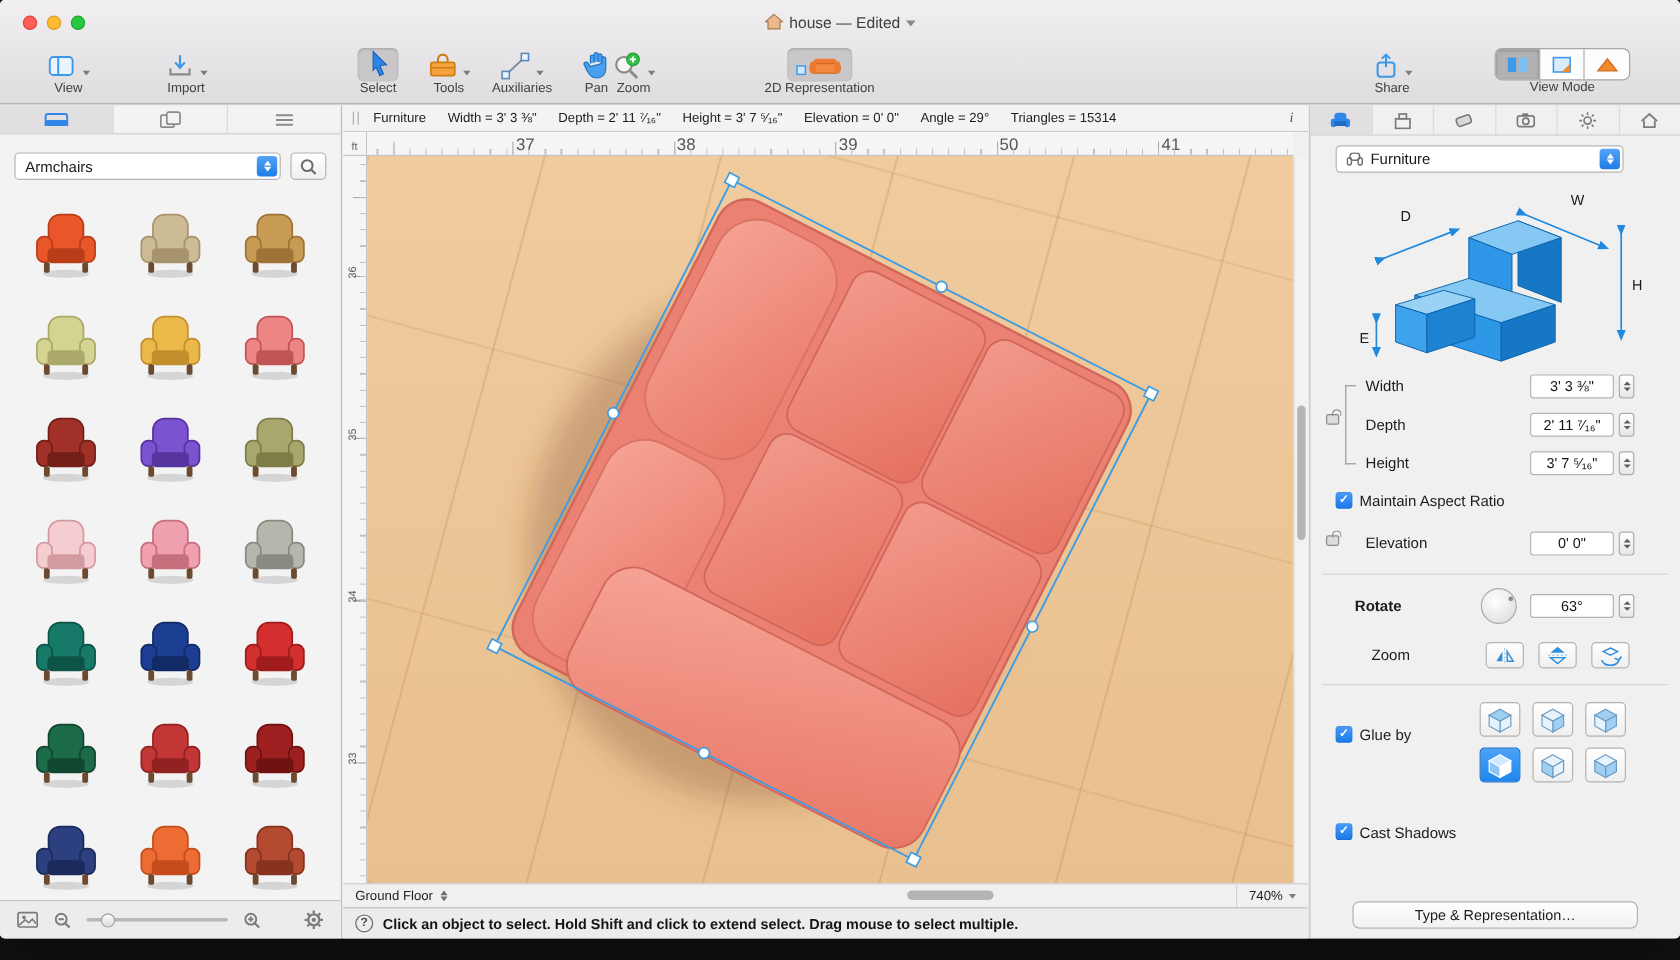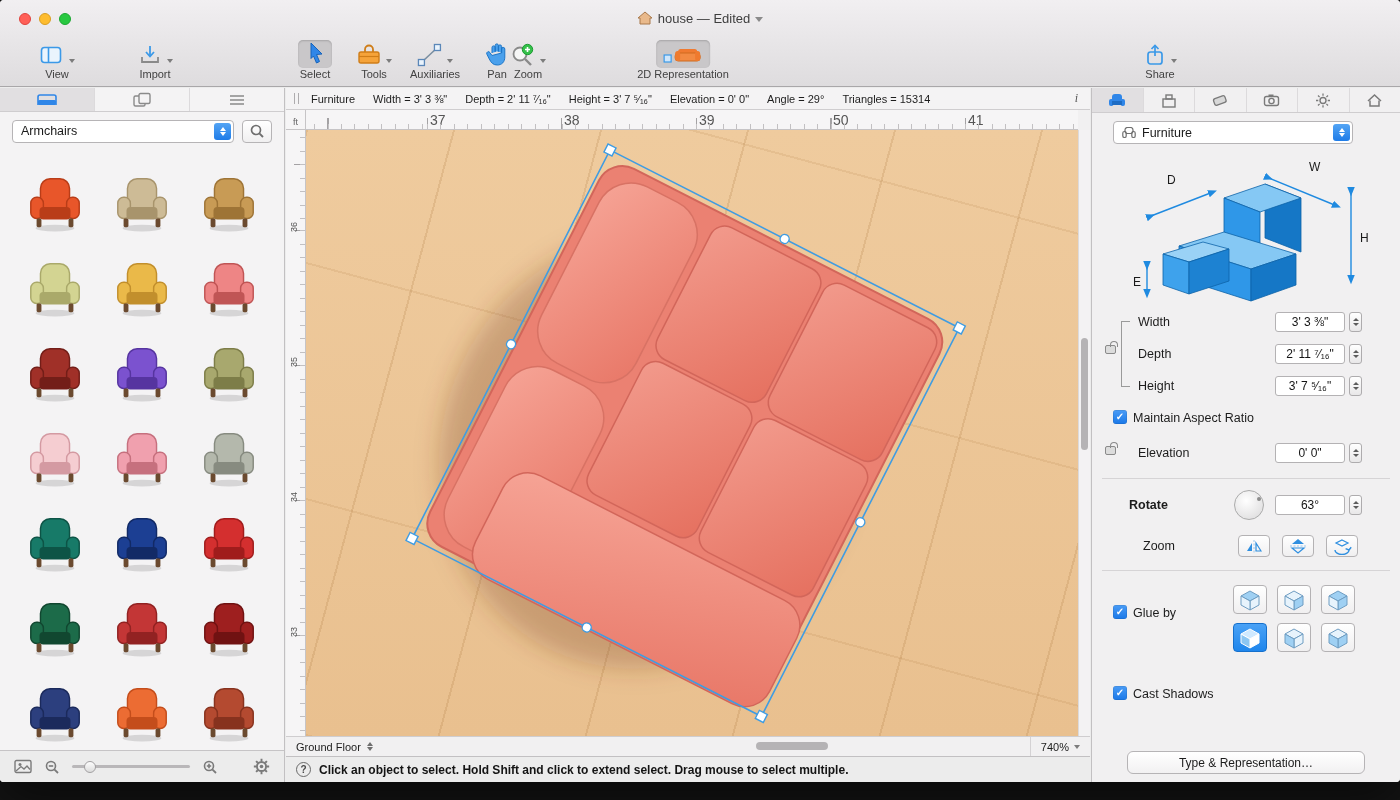--- a/index.html
+++ b/index.html
@@ -25,21 +25,21 @@
 .seg{width:37px;display:flex;align-items:center;justify-content:center;border-right:1px solid #b4b2b4}
 .seg:last-child{border-right:none}
 .seg.active{background:#b3b1b3;box-shadow:inset 0 1px 3px rgba(0,0,0,.25)}
 
 
 .sidebar{position:absolute;top:88px;left:0;width:285px;bottom:0;background:#f4f3f4;border-right:1px solid #c2c0c2}
 .lib-tabs{height:24px;display:flex;border-bottom:1px solid #cfcdcf}
 .lib-tab{flex:1;display:flex;align-items:center;justify-content:center;border-right:1px solid #dcdadc}
 .lib-tab:last-child{border-right:none}
 .lib-tab.active{background:#e1dfe1}
-.search-row{height:38px;display:flex;align-items:center;gap:8px;padding:0 12px}
+.search-row{height:38px;display:flex;align-items:flex-end;gap:8px;padding:0 12px}
 .combo{flex:1;height:23px;background:#fff;border:1px solid #b6b4b6;border-radius:4px;display:flex;align-items:center;font-size:12.5px;color:#1a1a1a;padding-left:8px;position:relative}
 .combo .combo-btn{position:absolute;right:2px;top:2px;bottom:2px;width:17px;border-radius:3px;background:linear-gradient(#53a4f4,#1f7ce8);display:flex;flex-direction:column;align-items:center;justify-content:center;gap:1px}
 .combo .up{width:0;height:0;border-left:3.5px solid transparent;border-right:3.5px solid transparent;border-bottom:4px solid #fff}
 .combo .dn{width:0;height:0;border-left:3.5px solid transparent;border-right:3.5px solid transparent;border-top:4px solid #fff}
 .search-btn{width:30px;height:23px;background:linear-gradient(#fff,#f0eff0);border:1px solid #b6b4b6;border-radius:4px;display:flex;align-items:center;justify-content:center}
 .chair-grid{position:absolute;top:62px;left:0;right:0;bottom:32px;display:grid;grid-template-columns:repeat(3,1fr);grid-auto-rows:85px;padding:10px 12px 0;justify-items:center;align-items:center;overflow:hidden}
 .chair{width:66px;height:74px;display:flex;align-items:center;justify-content:center}
 .mini-toolbar{position:absolute;left:0;right:0;bottom:0;height:32px;background:#ececec;border-top:1px solid #c6c4c6;display:flex;align-items:center;gap:12px;padding:0 14px}
 .slider{position:relative;width:118px;height:14px;display:flex;align-items:center}
 .slider .track{width:100%;height:3px;border-radius:2px;background:#b9b7b9}
@@ -221,20 +221,42 @@
           <svg width="24" height="24">
             <rect x="5" y="9" width="14" height="12" rx="2.5" fill="none" stroke="#3b99e8" stroke-width="1.7"></rect>
             <line x1="12" y1="2.5" x2="12" y2="13" stroke="#3b99e8" stroke-width="1.7"></line>
             <path d="M8.5,6 L12,2.5 L15.5,6" fill="none" stroke="#3b99e8" stroke-width="1.7"></path>
           </svg>
           <span class="chev"></span>
         </div>
       <div class="tb-label">Share</div>
     </div>
 
+    <div class="tb-item" style="left:1302px">
+      <div class="segmented">
+        <div class="seg active">
+            <svg width="20" height="16">
+              <rect x="2" y="2" width="7" height="12" fill="#3b99e8"></rect>
+              <rect x="11" y="2" width="7" height="12" fill="#7cc0f2"></rect>
+            </svg>
+          </div>
+        <div class="seg">
+            <svg width="20" height="16">
+              <rect x="3" y="2" width="14" height="12" fill="#d8ecfb" stroke="#3b99e8" stroke-width="1.3"></rect>
+              <path d="M10,14 L17,14 L17,7 Z" fill="#f08a2a"></path>
+            </svg>
+          </div>
+        <div class="seg">
+            <svg width="20" height="16">
+              <path d="M2,13 L10,3 L18,13 Z" fill="#f08a2a" stroke="#cf6a1e"></path>
+            </svg>
+          </div>
+      </div>
+      <div class="tb-label">View Mode</div>
+    </div>
   </div>
 
   <div class="sidebar">
     <div class="lib-tabs">
       <div class="lib-tab active">
           <svg width="22" height="16">
             <path d="M2,13 V5 a2,2 0 0 1 2,-2 h14 a2,2 0 0 1 2,2 v8" fill="none" stroke="#2f86e8" stroke-width="1.6"></path>
             <rect x="2" y="8" width="18" height="5" rx="1.5" fill="#2f86e8"></rect>
           </svg>
         </div>

